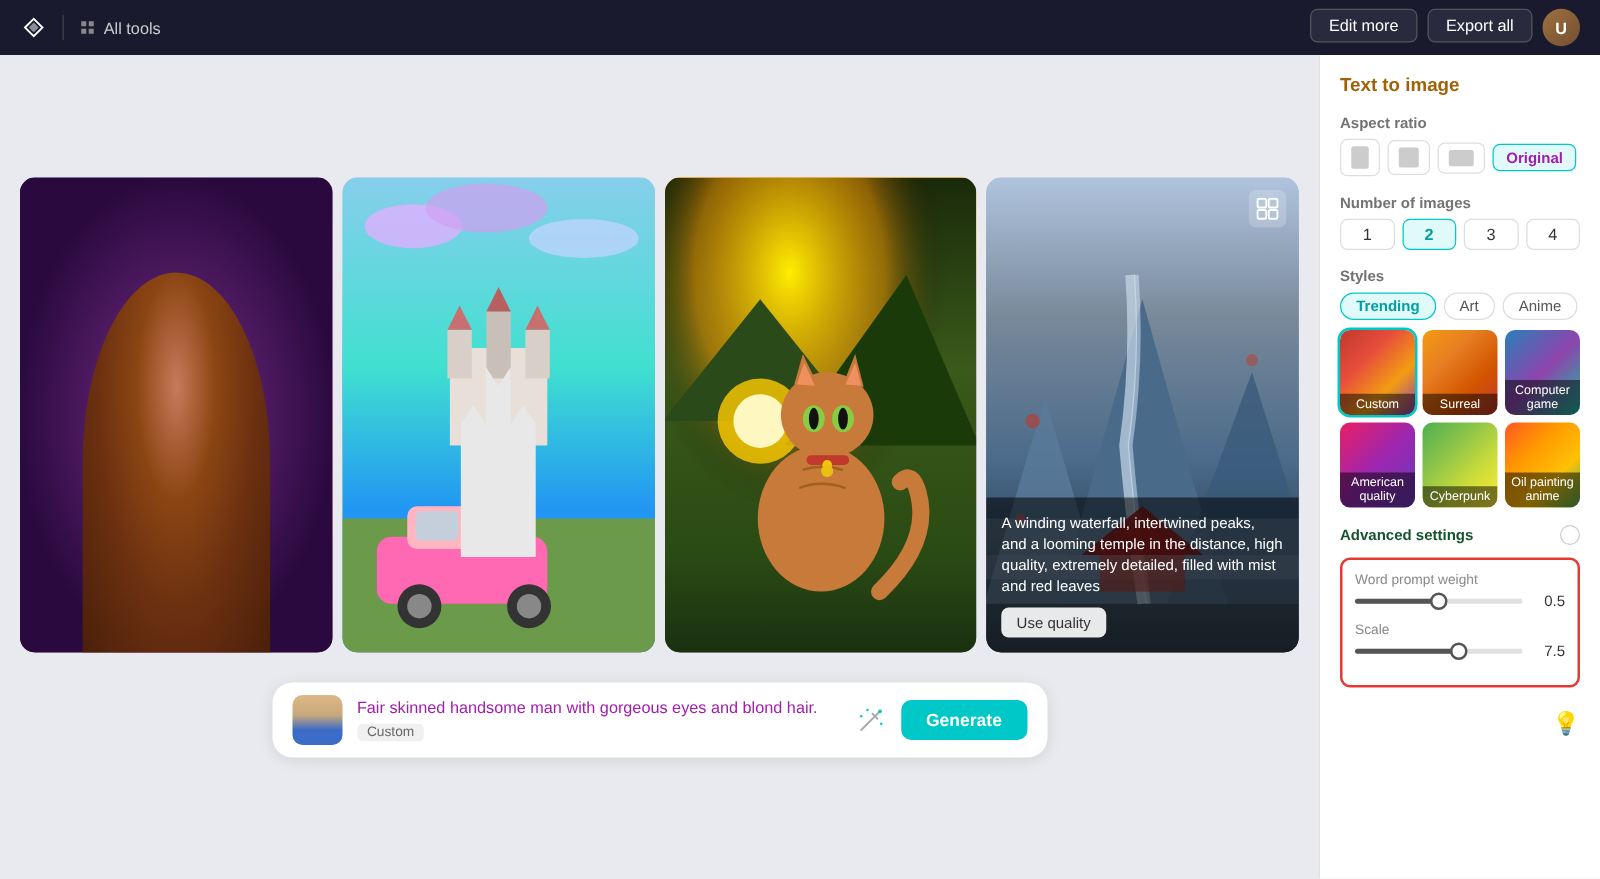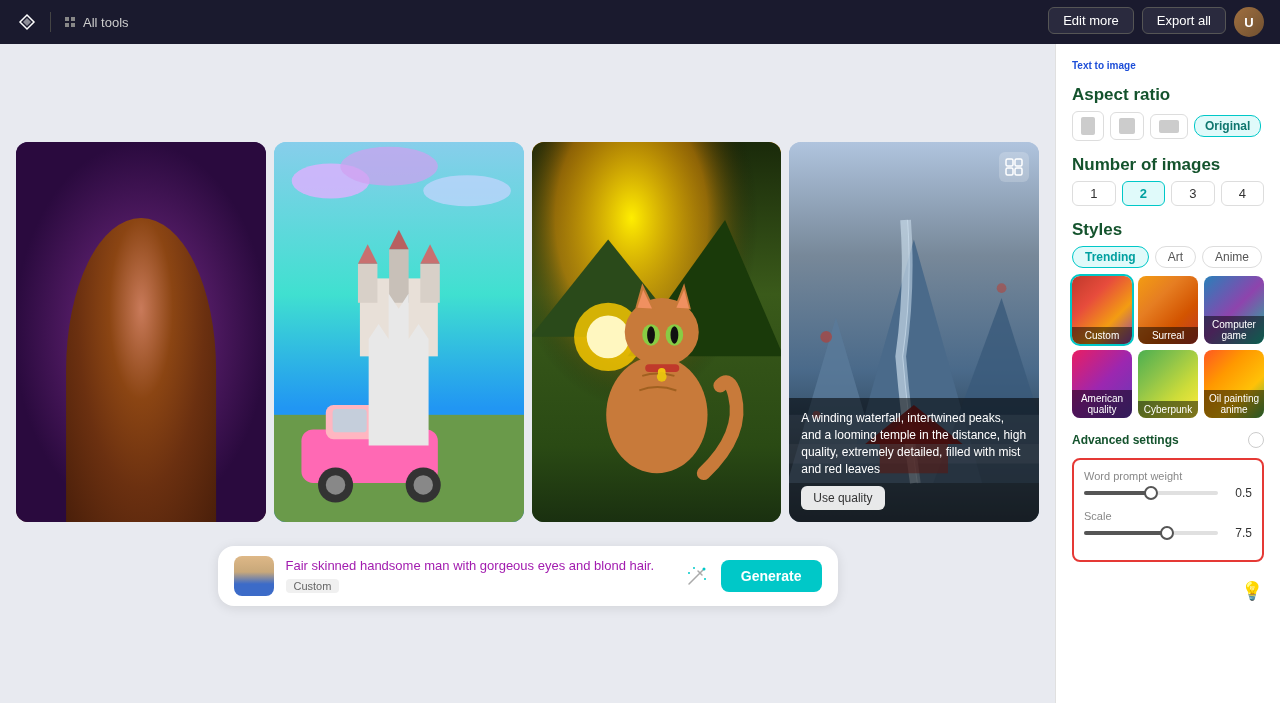--- a/index.html
+++ b/index.html
@@ -138,37 +138,37 @@
       background: #00c8c8; color: #fff; border: none; border-radius: 8px;
       padding: 8px 20px; font-size: 14px; font-weight: 600; cursor: pointer;
     }
 
     
     .right-panel {
       width: 225px; background: #fff; padding: 16px; overflow-y: auto;
       border-left: 1px solid #e0e0e0; display: flex; flex-direction: column; gap: 14px;
     }
 
-    .panel-title { font-size: 10px; font-weight: 700; color: #1d4ed8; }
-    .panel-section-label { font-size: 17px; color: #14532d; font-weight: 600; margin-bottom: 6px; }
+    .panel-title { font-size: 15px; font-weight: 700; color: #a16207; }
+    .panel-section-label { font-size: 12px; color: #737373; font-weight: 600; margin-bottom: 6px; }
 
     
     .aspect-ratio-group { display: flex; gap: 6px; align-items: center; flex-wrap: wrap; }
     .aspect-btn {
       border: 1.5px solid #ddd; border-radius: 6px; background: #fff;
       cursor: pointer; display: flex; align-items: center; justify-content: center;
       padding: 5px 8px;
     }
     .aspect-icon { display: block; background: #ccc; border-radius: 2px; }
 
     .aspect-btn-text {
       border: 1.5px solid #ddd; border-radius: 6px; background: #fff;
       cursor: pointer; padding: 3px 10px; font-size: 12px; color: #333;
     }
-    .aspect-btn-text.active { border-color: #00c8c8; background: #e0fafa; color: #0f766e; font-weight: 600; border-radius: 10px; }
+    .aspect-btn-text.active { border-color: #00c8c8; background: #e0fafa; color: #a21caf; font-weight: 600; }
 
     
     .num-images-group { display: flex; gap: 6px; }
     .num-btn {
       flex: 1; text-align: center; border: 1.5px solid #ddd; border-radius: 6px;
       background: #fff; cursor: pointer; padding: 4px 0; font-size: 13px; color: #333;
     }
     .num-btn.active { border-color: #00c8c8; background: #e0fafa; color: #00a0a0; font-weight: 600; }
 
     

